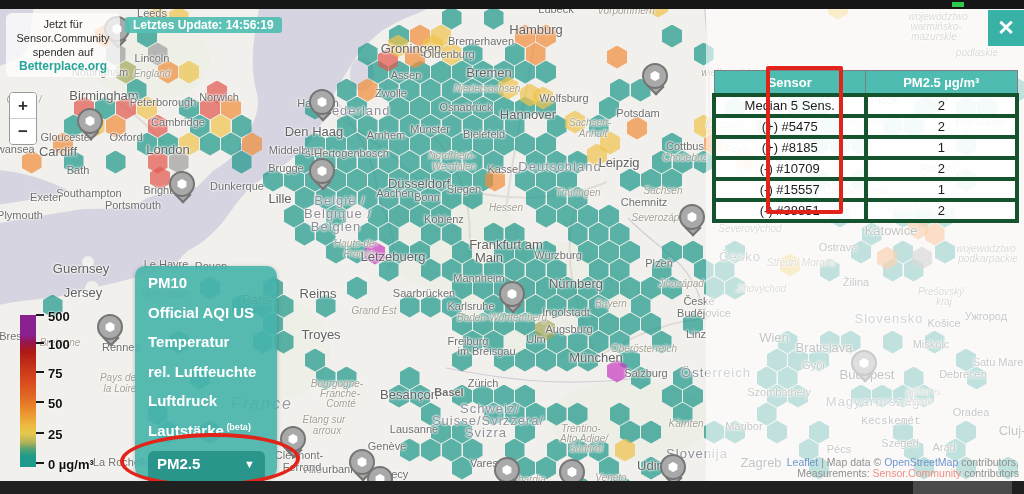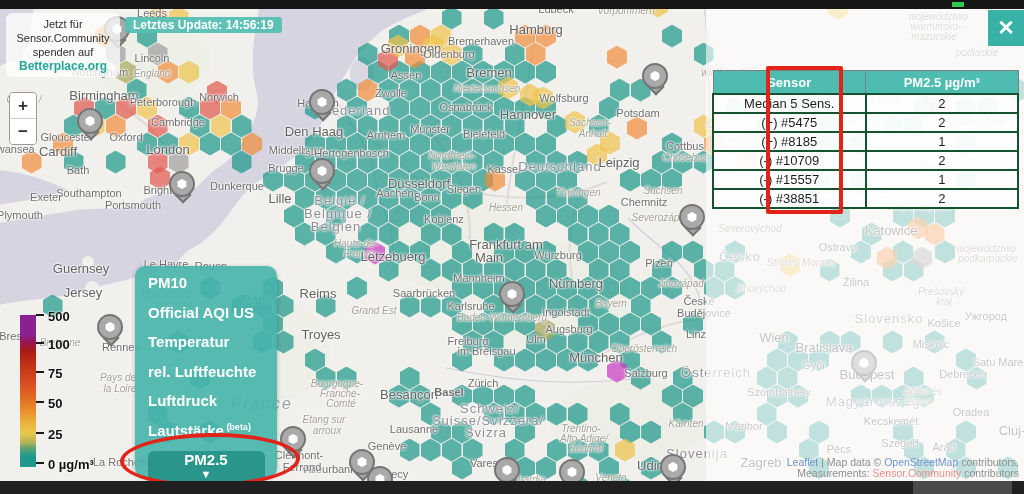--- a/index.html
+++ b/index.html
@@ -32,29 +32,29 @@
   #panel-title{position:absolute;left:717px;top:21px;font-size:16px;color:#424242;z-index:6;}
   #close-btn{position:absolute;left:988px;top:10px;width:36px;height:36px;background:#38b2a7;
              color:#fff;font-size:21px;font-weight:bold;display:flex;align-items:center;
              justify-content:center;z-index:6;cursor:pointer;}
   
   #sensor-table{position:absolute;left:712px;top:70px;width:307px;z-index:6;
                 border-collapse:collapse;font-size:13px;table-layout:fixed;}
   #sensor-table th{background:#4fbcb1;color:#fff;font-weight:bold;height:22px;
                    border:1px solid #7e7e7e;padding:0;}
   #sensor-table td{background:rgba(255,255,255,.84);color:#1d1d1d;text-align:center;height:17px;
-                   border:2px solid #14532d;padding:0;}
+                   border:4px solid #14532d;padding:0;}
   
   #layer-menu{position:absolute;left:135px;top:266px;width:142px;height:212px;z-index:6;
               background:rgba(70,180,171,.9);border-radius:10px;box-sizing:border-box;
               padding:8px 12px 8px 13px;box-shadow:0 1px 4px rgba(0,0,0,.25);}
   .menu-item{color:#fff;font-weight:bold;font-size:15px;margin-bottom:12.5px;cursor:pointer;}
   .menu-item sup{font-size:9px;}
   #selected-layer{background:#2a968b;border-radius:6px;height:25px;display:flex;align-items:center;
-                  justify-content:space-between;padding:0 10px 8px 9px;cursor:pointer;margin-top:2px;flex-direction:column;}
+                  justify-content:space-between;padding:0 10px 8px 9px;cursor:pointer;margin-top:2px;}
   #selected-layer .sel-label{color:#fff;font-weight:bold;font-size:15px;}
   #selected-layer .caret{color:#fff;font-size:11px;}
   
   #legend-bar{position:absolute;left:20px;top:315px;width:16px;height:152px;z-index:6;
               background:linear-gradient(to bottom,#8a2190 0%,#8a2190 13%,#97154e 18%,#ad1a15 24%,
                #c63418 34%,#d84b1e 44%,#e16a22 54%,#ea8d2c 63%,#edb83e 72%,#e5c84e 78%,
                #b0b256 84%,#57a273 88%,#1d9a8c 93%,#1d9a8c 100%);}
   .legend-tick{position:absolute;z-index:6;}
   .legend-tick .dash{position:absolute;left:0;top:5px;width:8px;height:2px;background:#1a1a1a;}
   .legend-tick .t-label{position:absolute;left:12px;top:0;font-size:13px;font-weight:bold;color:#111;
@@ -286,33 +286,33 @@
       <div class="map-label" style="left: 944px; top: 323px;">Košice</div>
       <div class="map-label lbl-r" style="left: 941px; top: 291px;">Prešovský</div>
       <div class="map-label lbl-r" style="left: 944px; top: 301px;">kraj</div>
       <div class="map-label" style="left: 986px; top: 316px;">Ужгород</div>
       <div class="map-label lbl-C" style="left: 774px; top: 337px;">Wien</div>
       <div class="map-label lbl-C" style="left: 824px; top: 347px;">Bratislava</div>
       <div class="map-label" style="left: 814px; top: 365px;">Győr</div>
       <div class="map-label lbl-C" style="left: 867px; top: 374px;">Budapest</div>
       <div class="map-label lbl-n" style="left: 873px; top: 401px;">Magyarország</div>
       <div class="map-label" style="left: 779px; top: 392px;">Szombathely</div>
-      <div class="map-label" style="left: 891px; top: 421px;">Kecskemét</div>
+      <div class="map-label" style="left: 891px; top: 421px; font-family: Liberation Mono, monospace;">Kecskemét</div>
       <div class="map-label" style="left: 931px; top: 344px;">Miskolc</div>
       <div class="map-label" style="left: 963px; top: 374px;">Debrecen</div>
       <div class="map-label" style="left: 971px; top: 412px;">Oradea</div>
       <div class="map-label" style="left: 998px; top: 362px;">Satu Mare</div>
       <div class="map-label lbl-C" style="left: 1012px; top: 430px;">Cluj-</div>
       <div class="map-label" style="left: 744px; top: 426px;">Maribor</div>
       <div class="map-label lbl-C" style="left: 761px; top: 462px;">Zagreb</div>
       <div class="map-label" style="left: 839px; top: 449px;">Pécs</div>
       <div class="map-label" style="left: 900px; top: 443px;">Szeged</div>
       <div class="map-label" style="left: 944px; top: 447px;">Arad</div>
       <div class="map-label lbl-n" style="left: 697px; top: 453px;">Slovenija</div>
-      <div class="map-label lbl-r" style="left: 923px; top: 391px;">Alföld és</div>
+      <div class="map-label lbl-r" style="left: 923px; top: 391px; font-family: Liberation Serif, serif;">Alföld és</div>
       <div class="map-label lbl-r" style="left: 919px; top: 401px;">Észak</div>
       <div class="map-label lbl-C" style="left: 654px; top: 465px;">Udine</div>
       <div class="map-label lbl-r" style="left: 581px; top: 428px;">Trentino-</div>
       <div class="map-label lbl-r" style="left: 584px; top: 438px;">Alto Adige/</div>
       <div class="map-label lbl-r" style="left: 586px; top: 448px;">Südtirol</div>
       <div class="map-label lbl-r" style="left: 611px; top: 477px;">Veneto</div>
       <div class="map-label lbl-r" style="left: 522px; top: 479px;">Lombardia</div>
       <div class="map-label" style="left: 487px; top: 463px;">Varese</div>
     </div>
   <div id="hex-layer">

